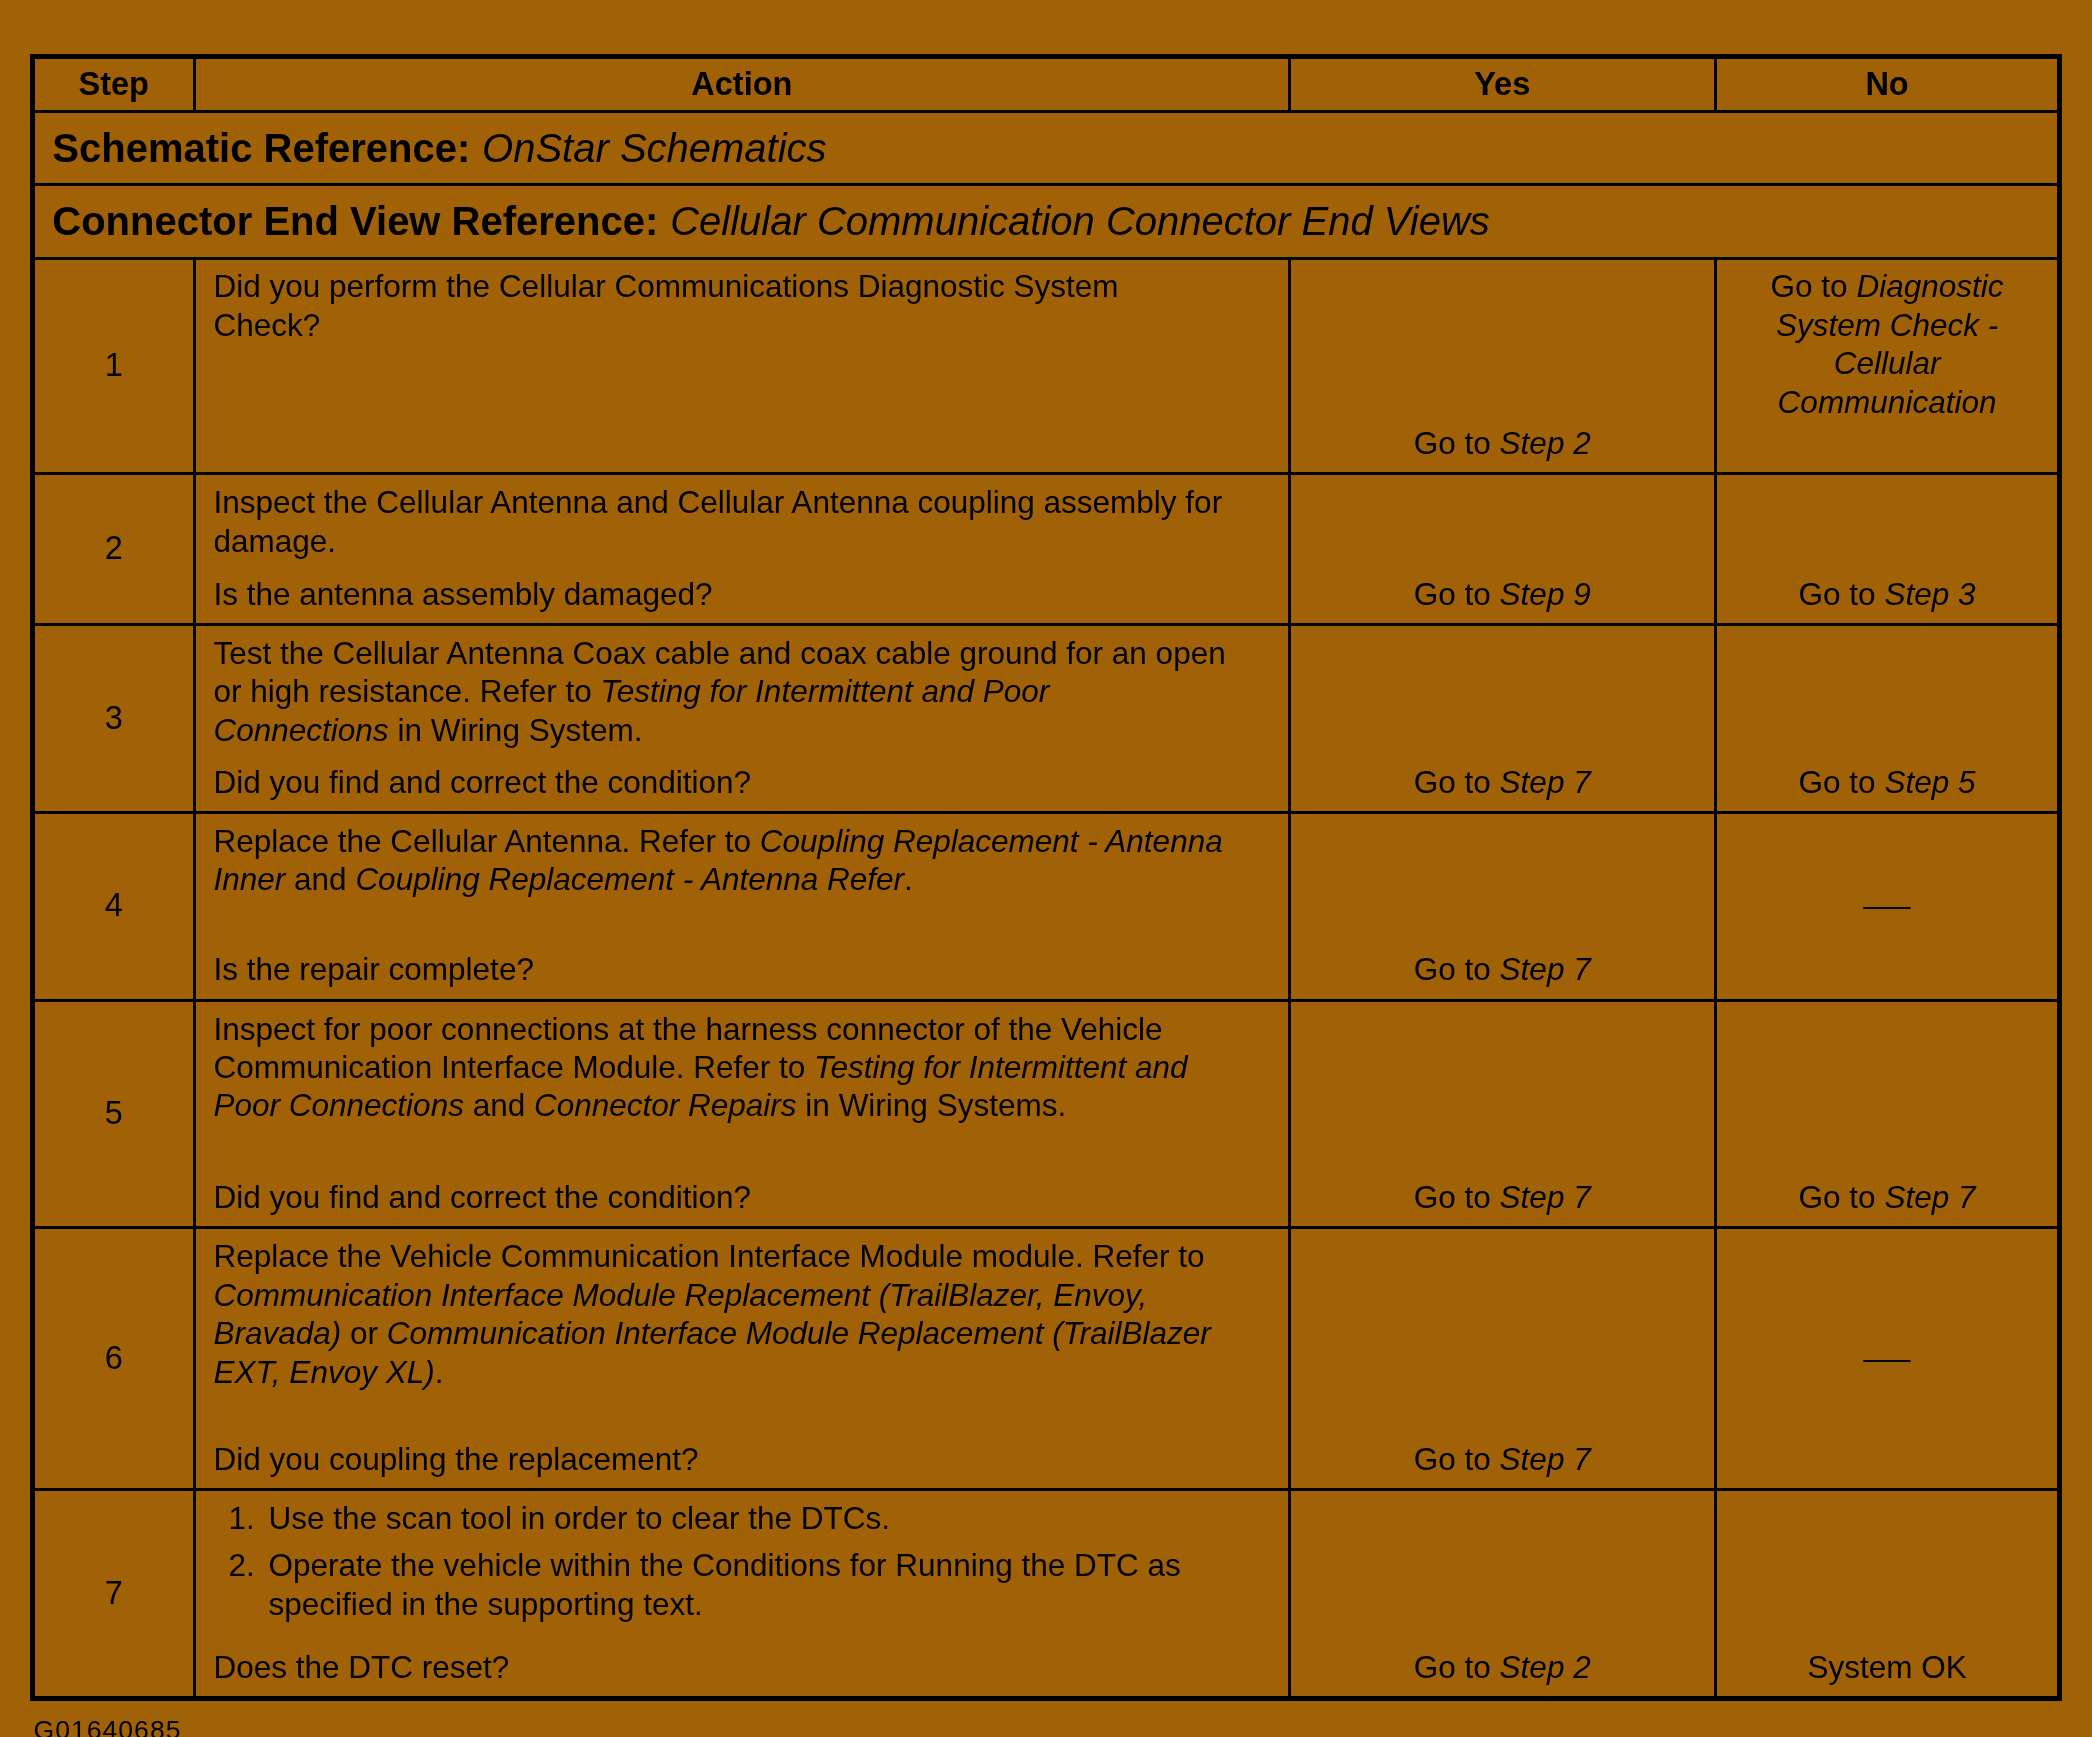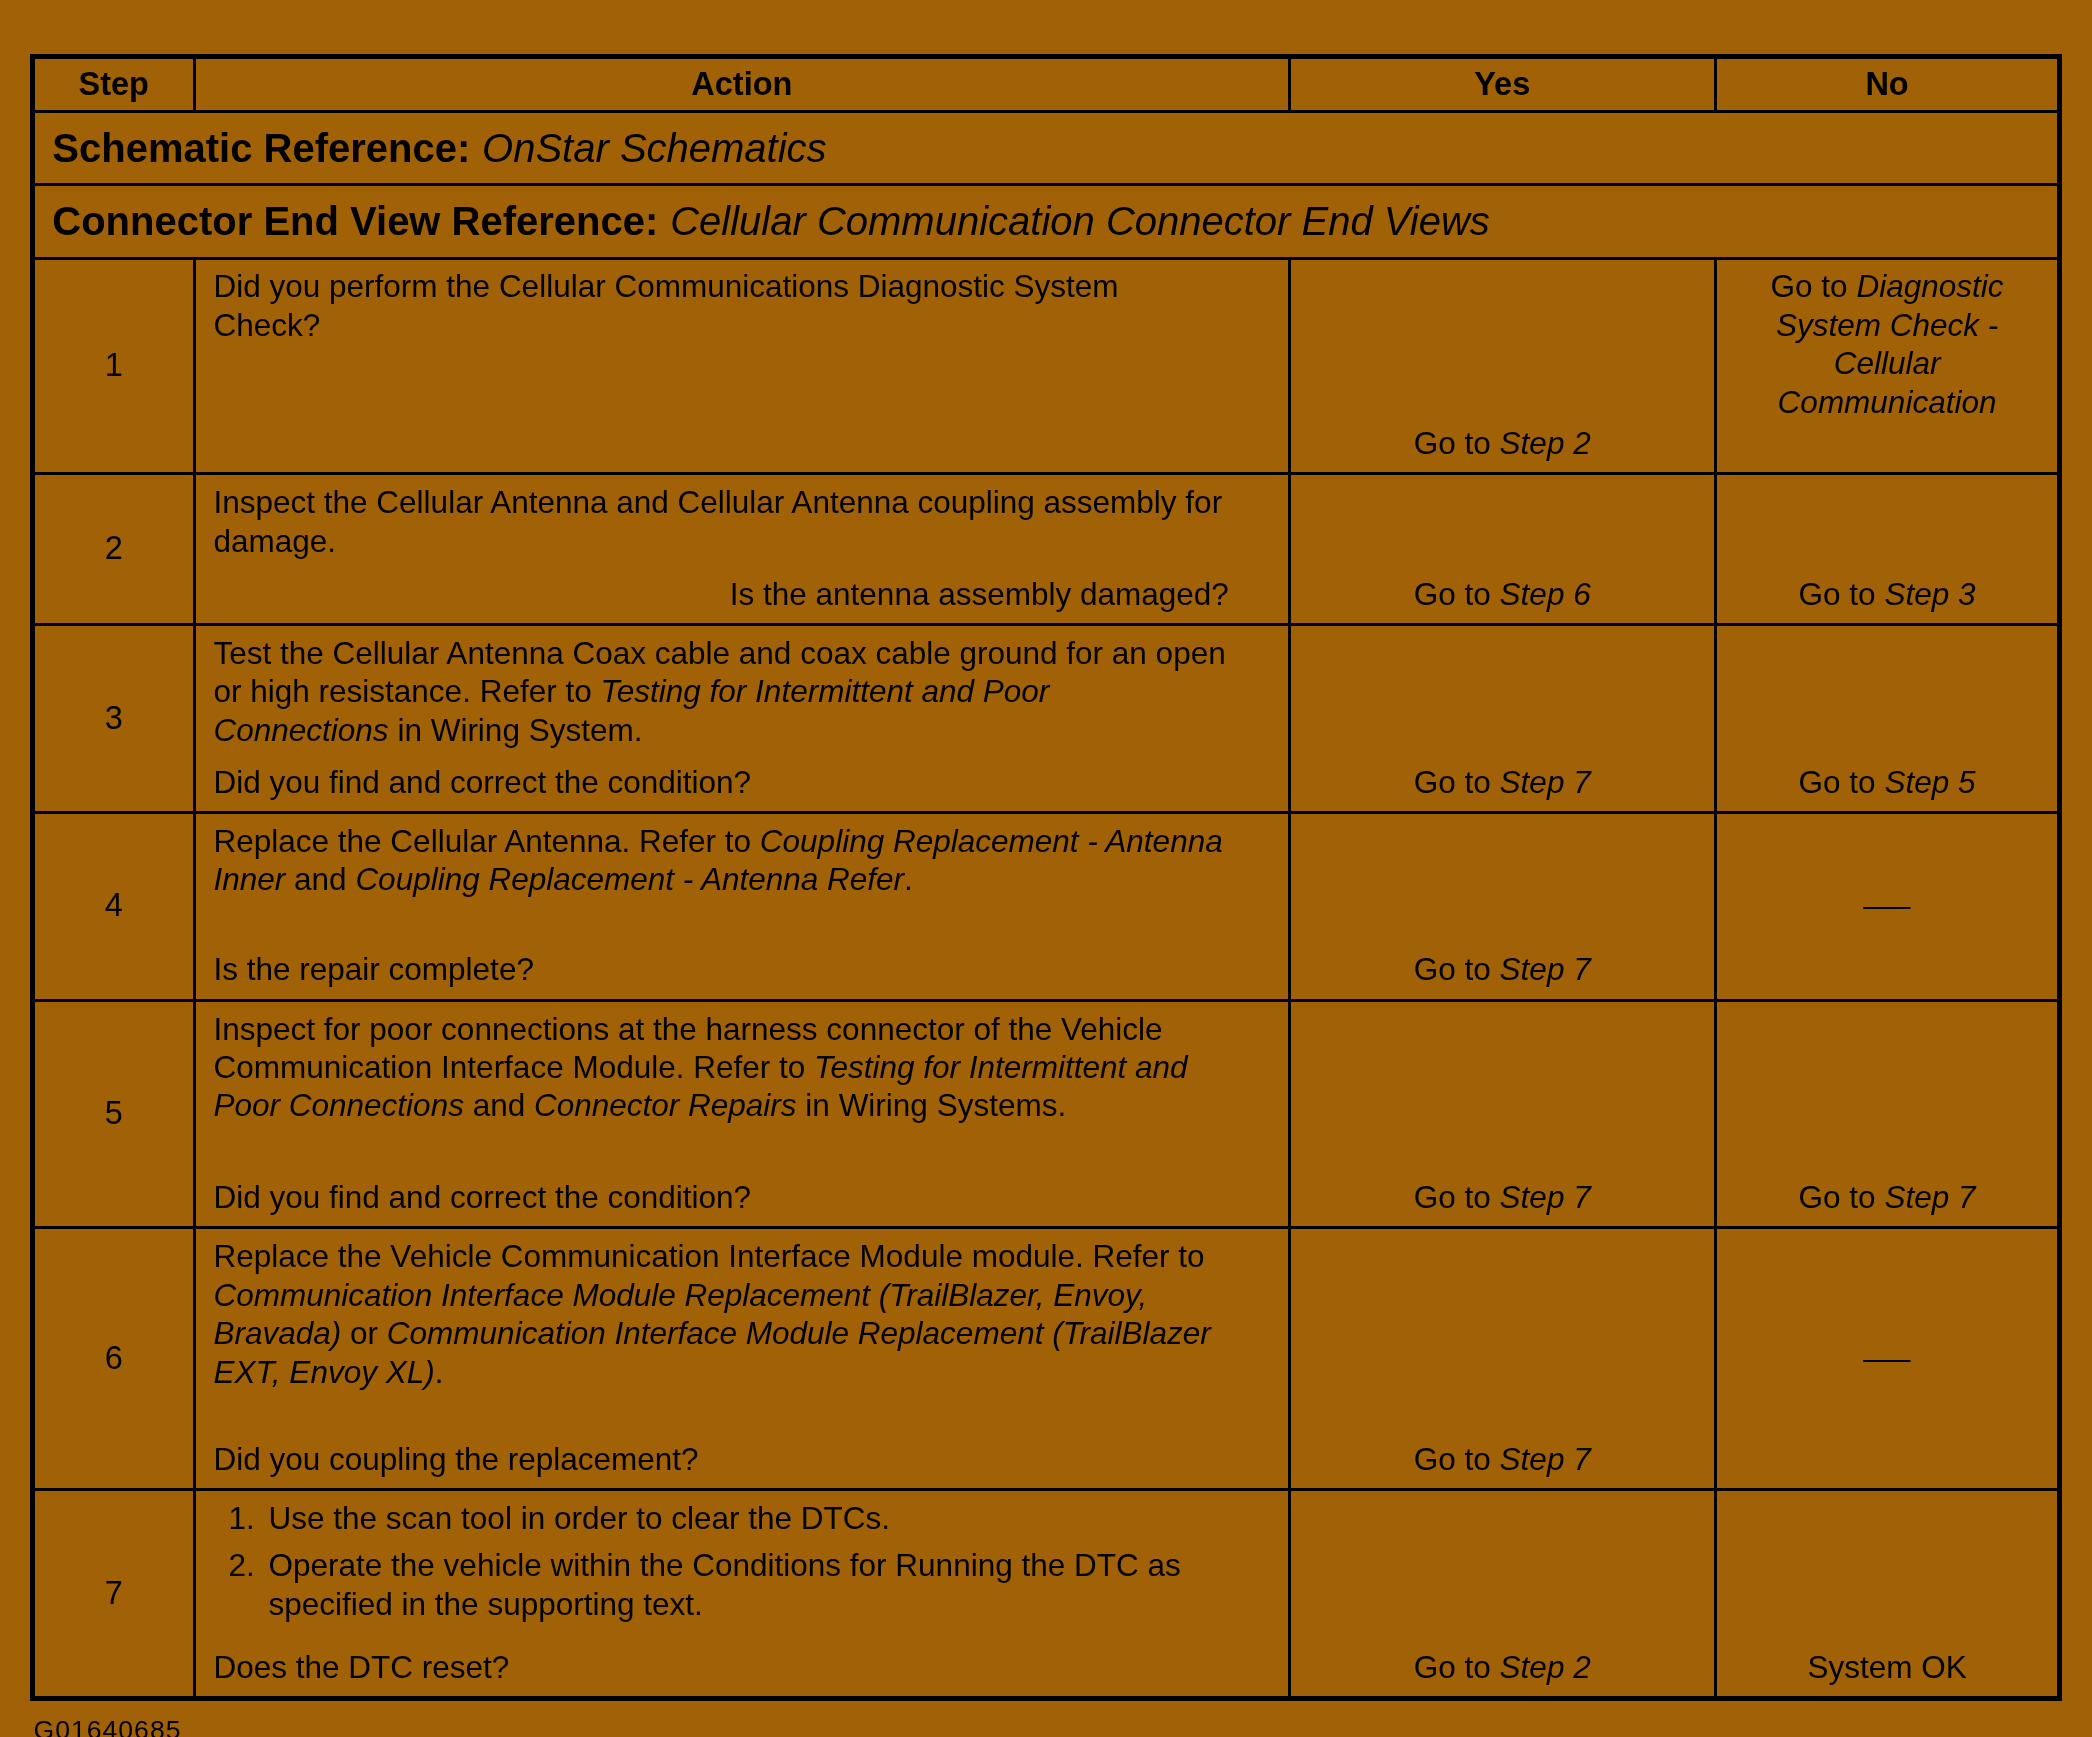--- a/index.html
+++ b/index.html
@@ -55,21 +55,21 @@
   }
   .question { margin-top: 9.9px; }
   .c-yes, .c-no { text-align: center; padding: 7.9px 9.9px 9.9px; }
   .vb { vertical-align: bottom; text-align: center; }
   .vt { vertical-align: top; }
   .vm { vertical-align: middle; }
   .li { display: flex; margin-bottom: 8.9px; }
   .li .num { flex: none; width: 55px; text-align: right; padding-right: 13.8px; }
   .li .txt { flex: 1; }
   .r1 { min-height: 195px; }
-  .r2 { min-height: 130px; align-items: flex-end; }
+  .r2 { min-height: 130px; }
   .r3 { min-height: 167px; }
   .r4 { min-height: 167px; }
   .r5 { min-height: 207px; gap: 31px; }
   .r6 { min-height: 241px; }
   .r7 { min-height: 187px; }
   .dash { display: inline-block; transform: scaleX(1.5); }
   .fig {
     margin: 13.8px 0 0 3.9px;
     font-size: 26.6px;
     letter-spacing: 1px;
@@ -128,21 +128,21 @@
 
       <tr>
         <td class="c-step">2</td>
         <td class="c-action">
           <div class="aflex r2">
             <p class="para"><span>Inspect the Cellular Antenna and Cellular Antenna coupling assembly for damage.</span></p>
             <p class="question">Is the antenna assembly damaged?</p>
           </div>
         </td>
         <td class="c-yes vb">
-          <span>Go to </span><span class="it">Step 6</span>
+          <span>Go to </span><span class="it">Step 9</span>
         </td>
         <td class="c-no vb">
           <span>Go to </span><span class="it">Step 3</span>
         </td>
       </tr>
 
       <tr>
         <td class="c-step">3</td>
         <td class="c-action">
           <div class="aflex r3">

